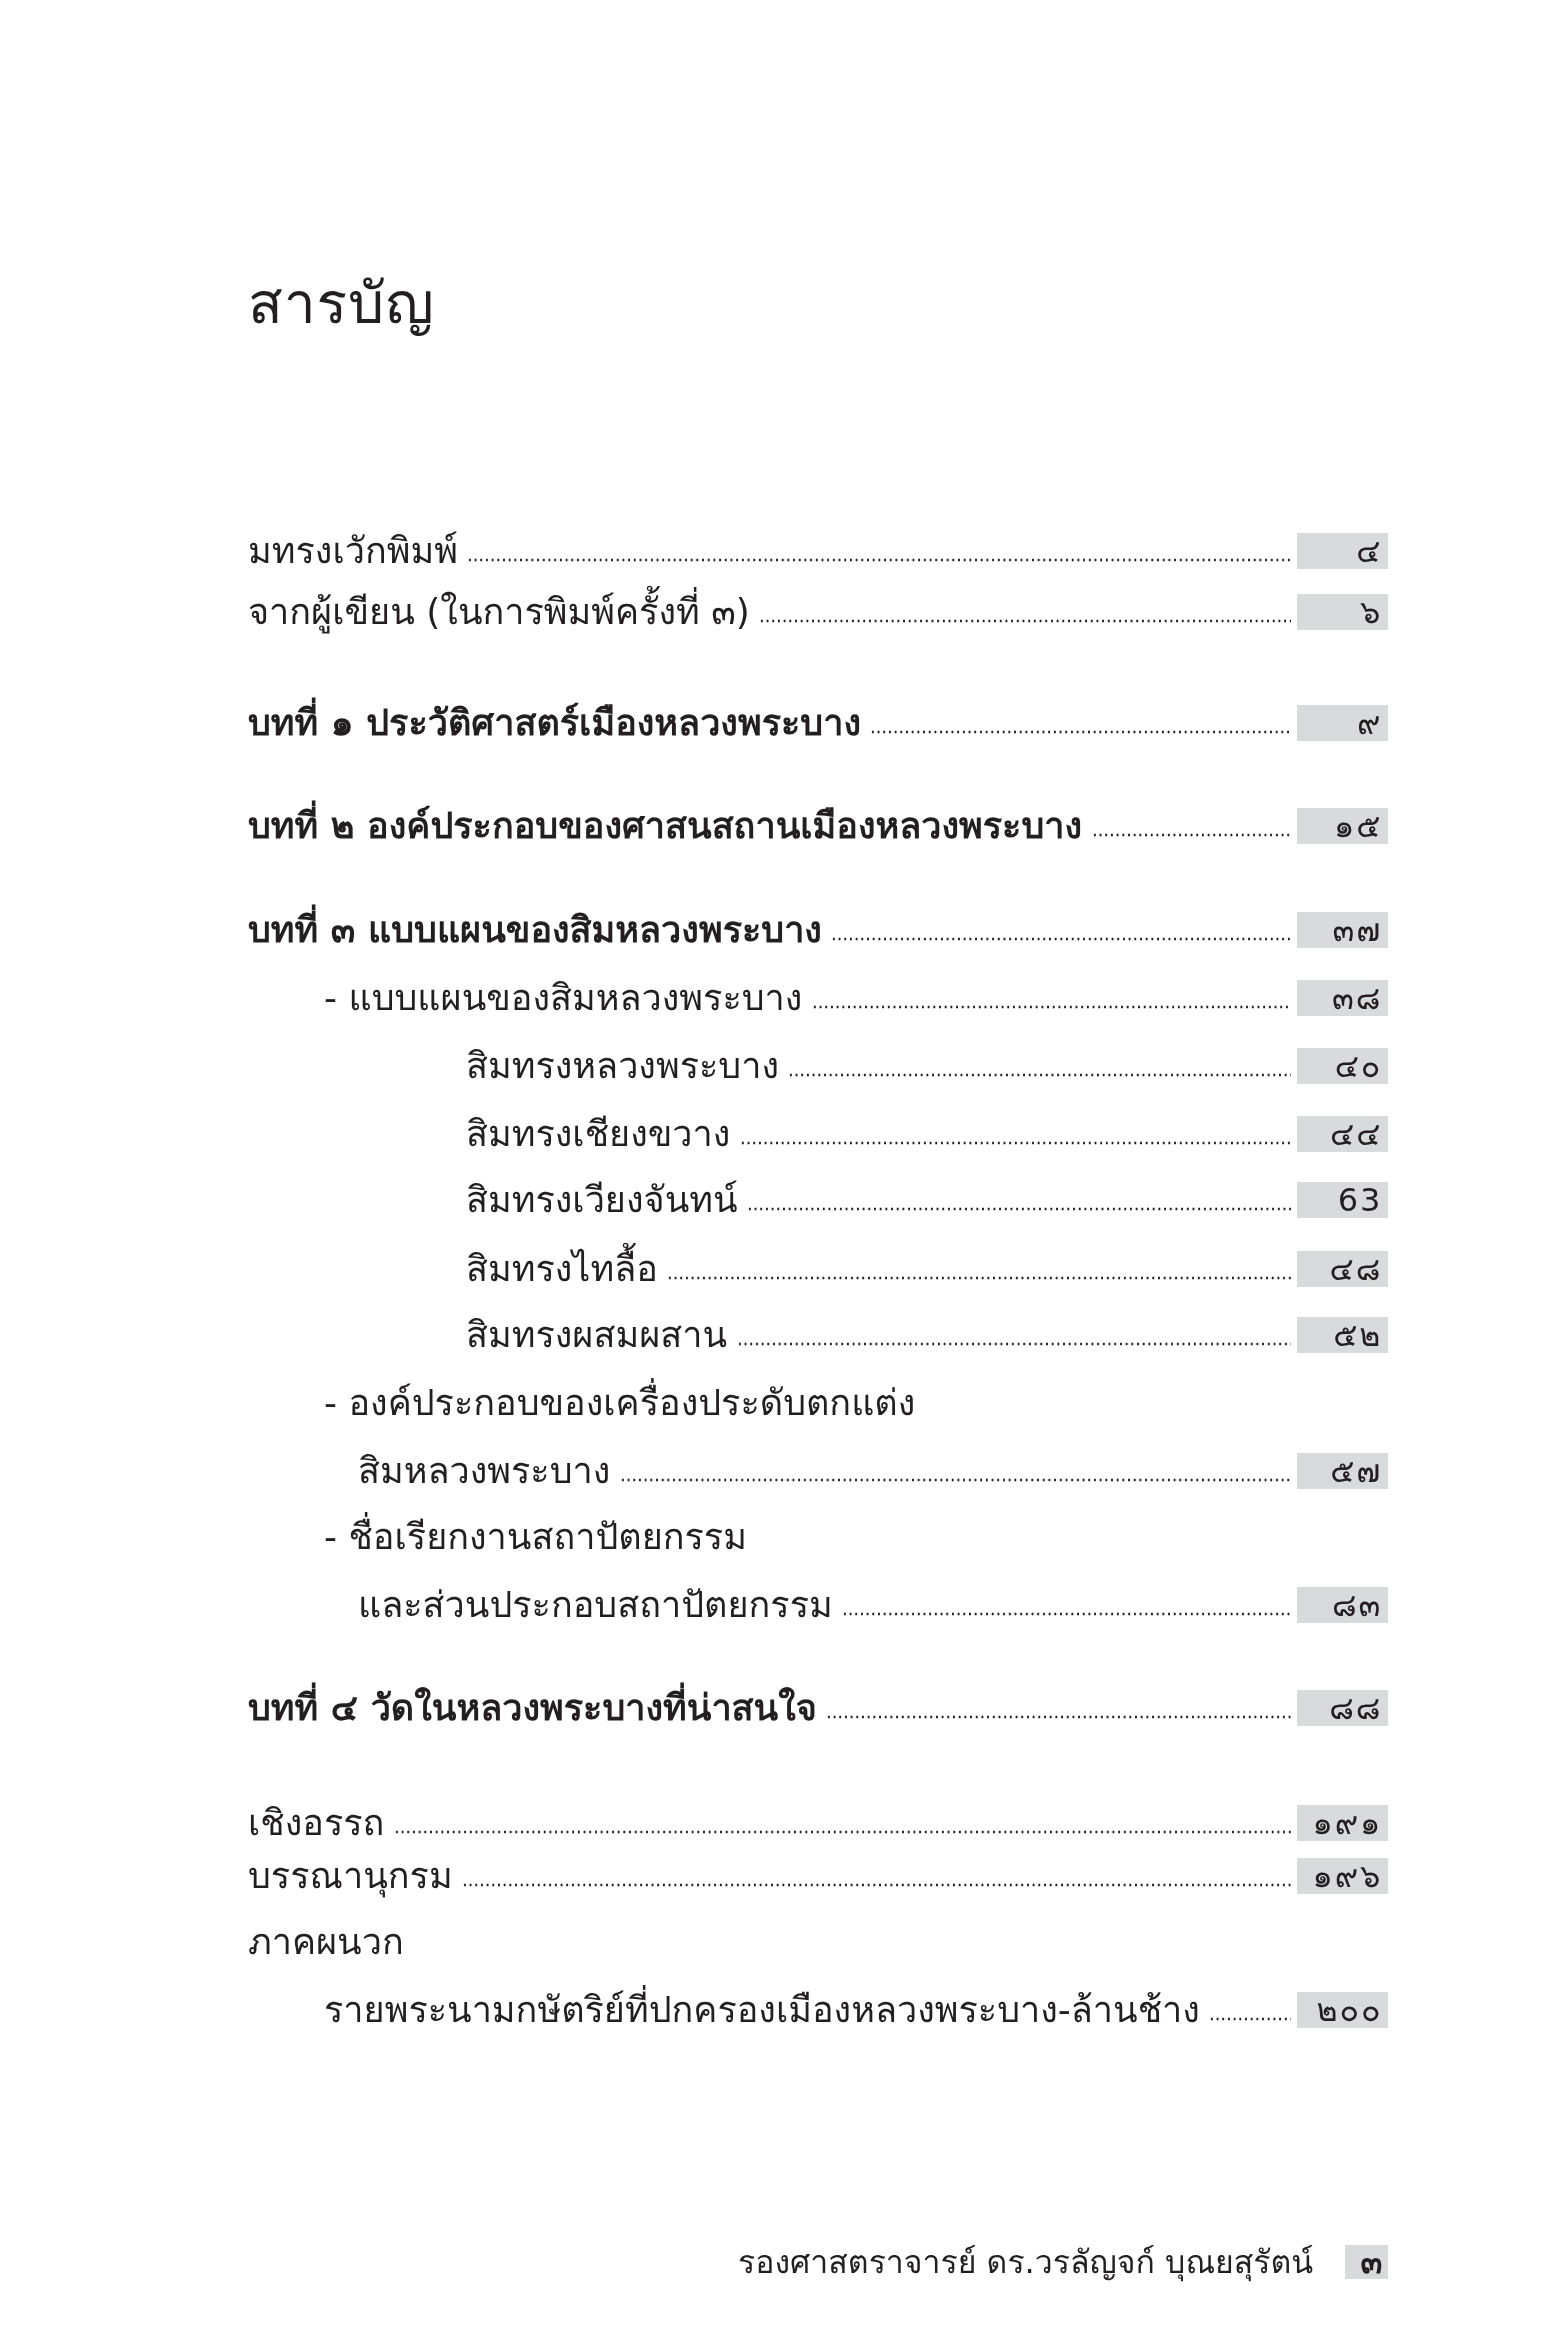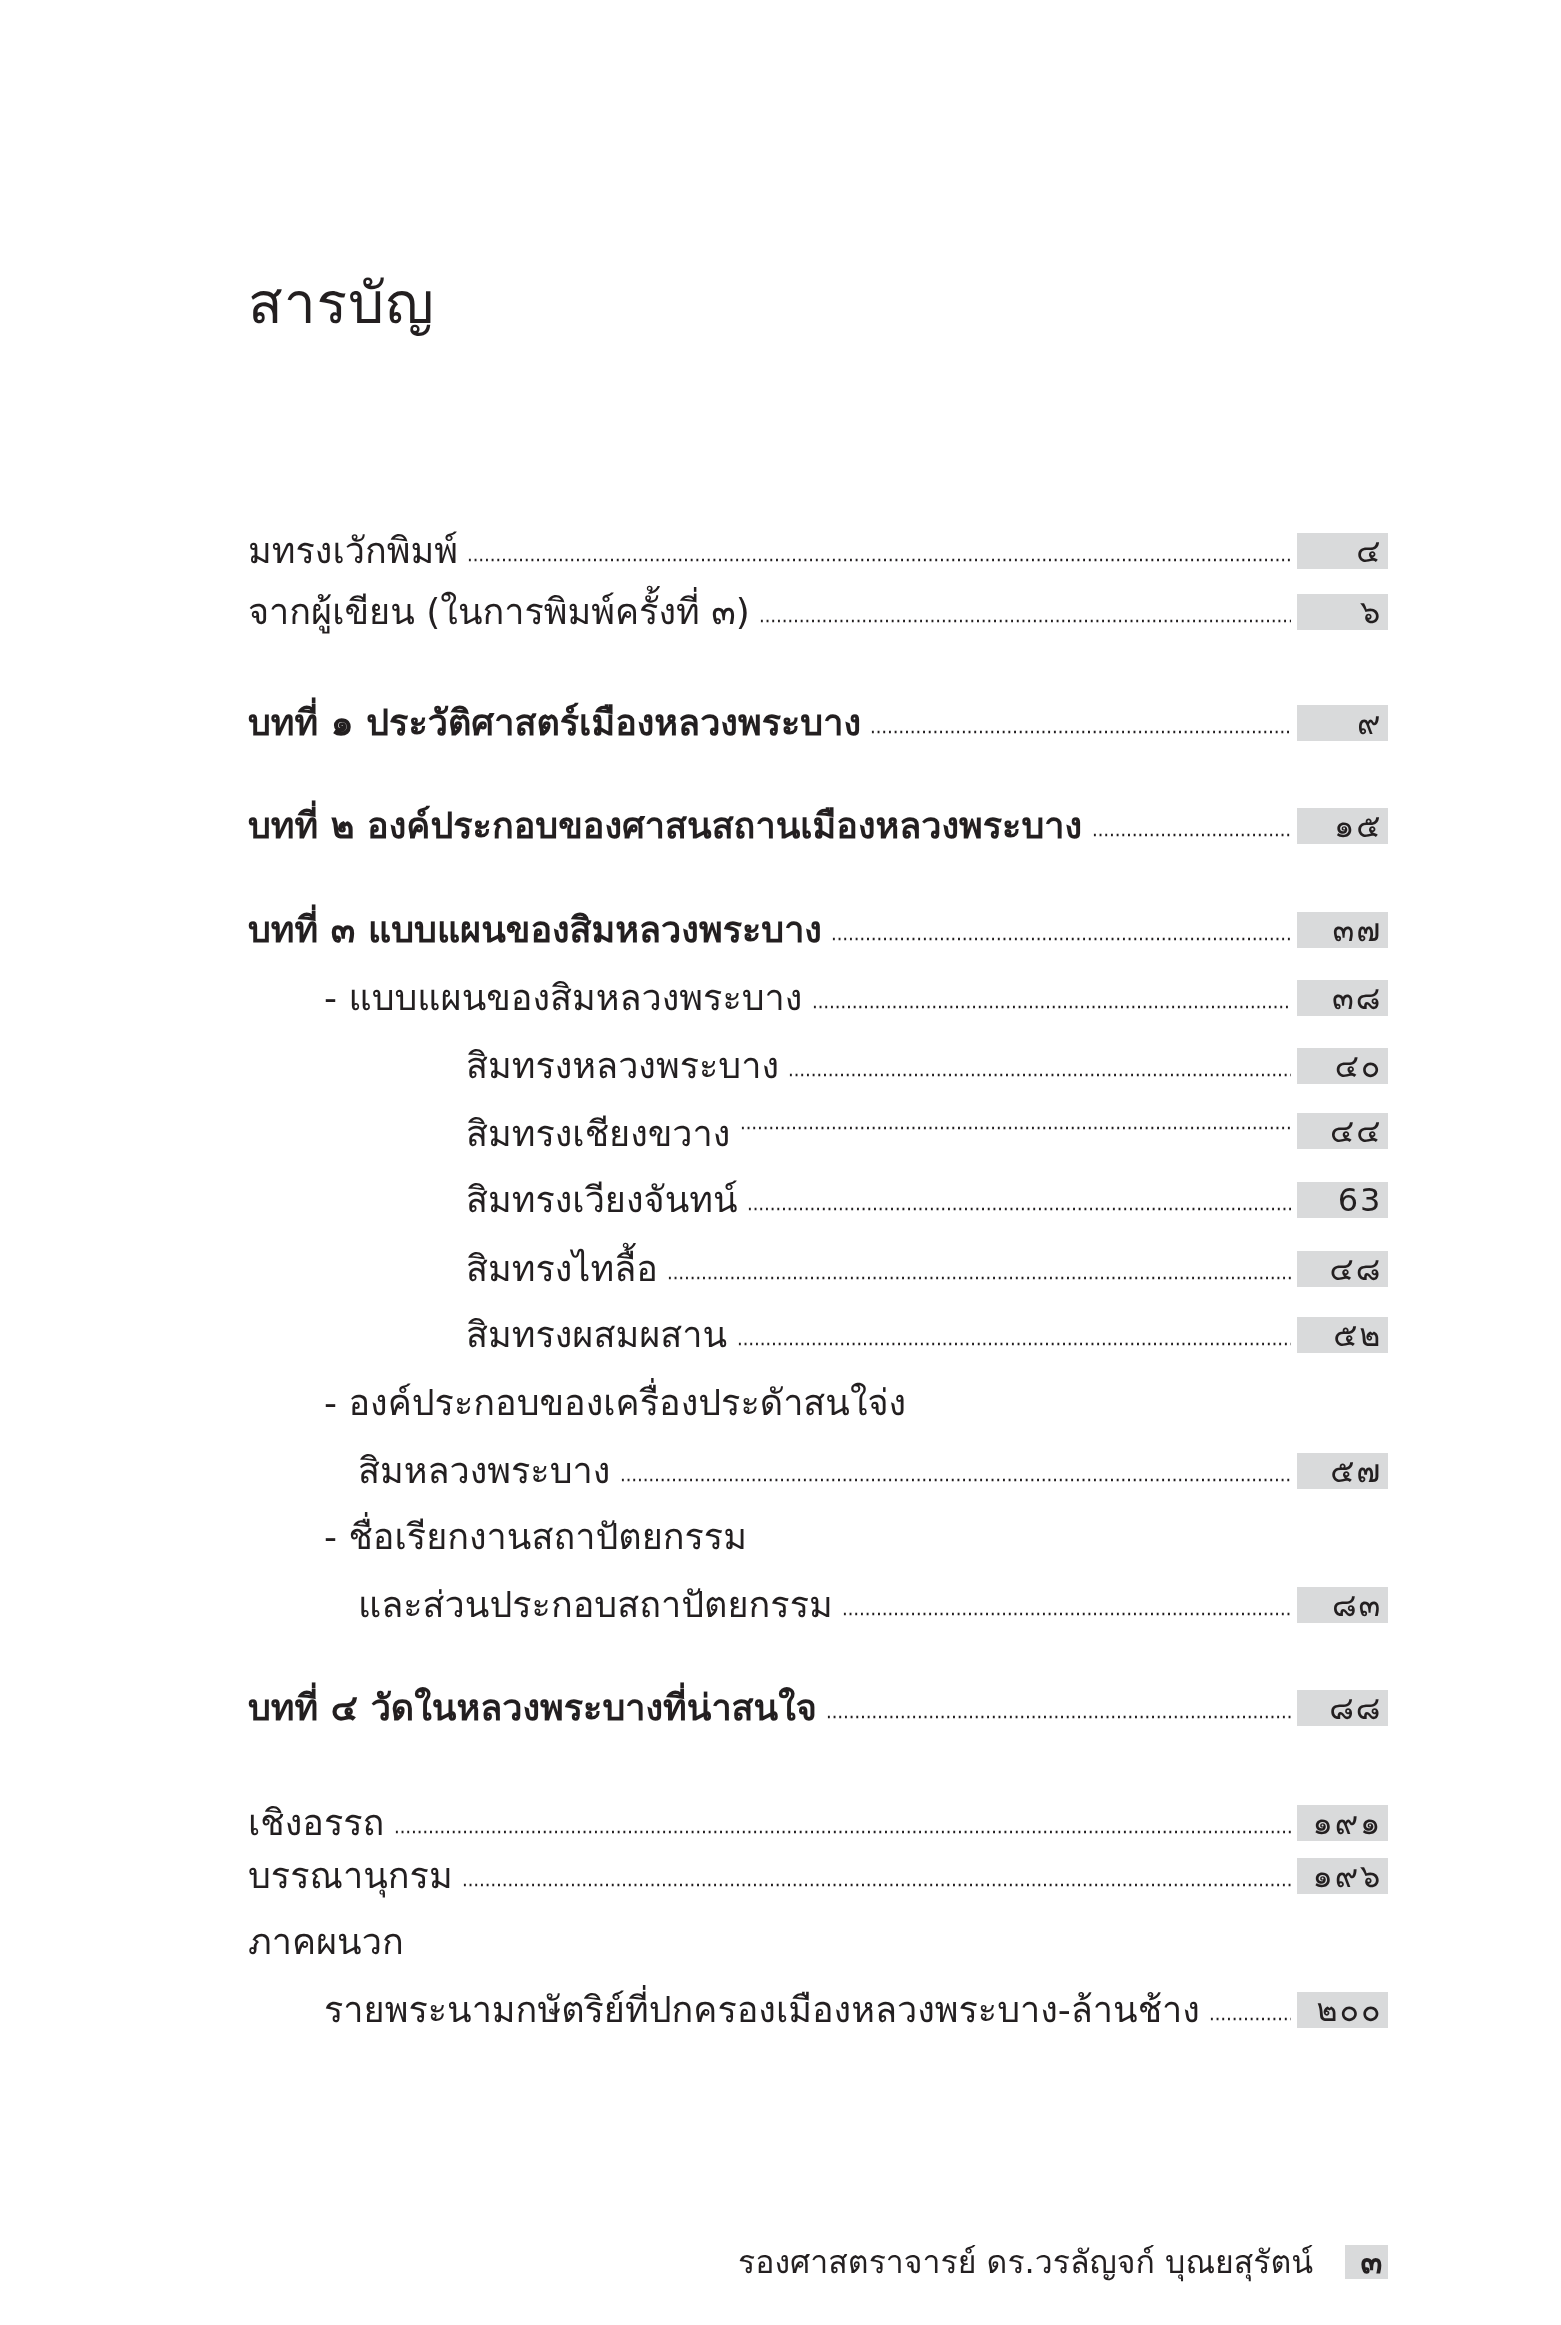--- a/index.html
+++ b/index.html
@@ -136,42 +136,42 @@
     <div class="toc-row section" style="top: 973px;">
       <span class="toc-label" style="margin-left: 76px;">- แบบแผนของสิมหลวงพระบาง</span>
       <span class="leader"></span>
       <span class="page-box">๓๘</span>
     </div>
     <div class="toc-row subsection" style="top: 1041px;">
       <span class="toc-label" style="margin-left: 218px;">สิมทรงหลวงพระบาง</span>
       <span class="leader"></span>
       <span class="page-box">๔๐</span>
     </div>
-    <div class="toc-row subsection" style="top: 1109px; align-items: center;">
+    <div class="toc-row subsection" style="top: 1109px;">
       <span class="toc-label" style="margin-left: 218px;">สิมทรงเชียงขวาง</span>
       <span class="leader"></span>
       <span class="page-box">๔๔</span>
     </div>
     <div class="toc-row subsection" style="top: 1175px;">
       <span class="toc-label" style="margin-left: 218px;">สิมทรงเวียงจันทน์</span>
       <span class="leader"></span>
       <span class="page-box">63</span>
     </div>
     <div class="toc-row subsection" style="top: 1244px;">
       <span class="toc-label" style="margin-left: 218px;">สิมทรงไทลื้อ</span>
       <span class="leader"></span>
       <span class="page-box">๔๘</span>
     </div>
     <div class="toc-row subsection" style="top: 1310px;">
       <span class="toc-label" style="margin-left: 218px;">สิมทรงผสมผสาน</span>
       <span class="leader"></span>
       <span class="page-box">๕๒</span>
     </div>
     <div class="toc-row section no-page" style="top: 1378px;">
-      <span class="toc-label" style="margin-left: 76px;">- องค์ประกอบของเครื่องประดัาสนใจ่ง</span>
+      <span class="toc-label" style="margin-left: 76px;">- องค์ประกอบของเครื่องประดับตกแต่ง</span>
     </div>
     <div class="toc-row section-cont" style="top: 1446px;">
       <span class="toc-label" style="margin-left: 110px;">สิมหลวงพระบาง</span>
       <span class="leader"></span>
       <span class="page-box">๕๗</span>
     </div>
     <div class="toc-row section no-page" style="top: 1512px;">
       <span class="toc-label" style="margin-left: 76px;">- ชื่อเรียกงานสถาปัตยกรรม</span>
     </div>
     <div class="toc-row section-cont" style="top: 1580px;">

